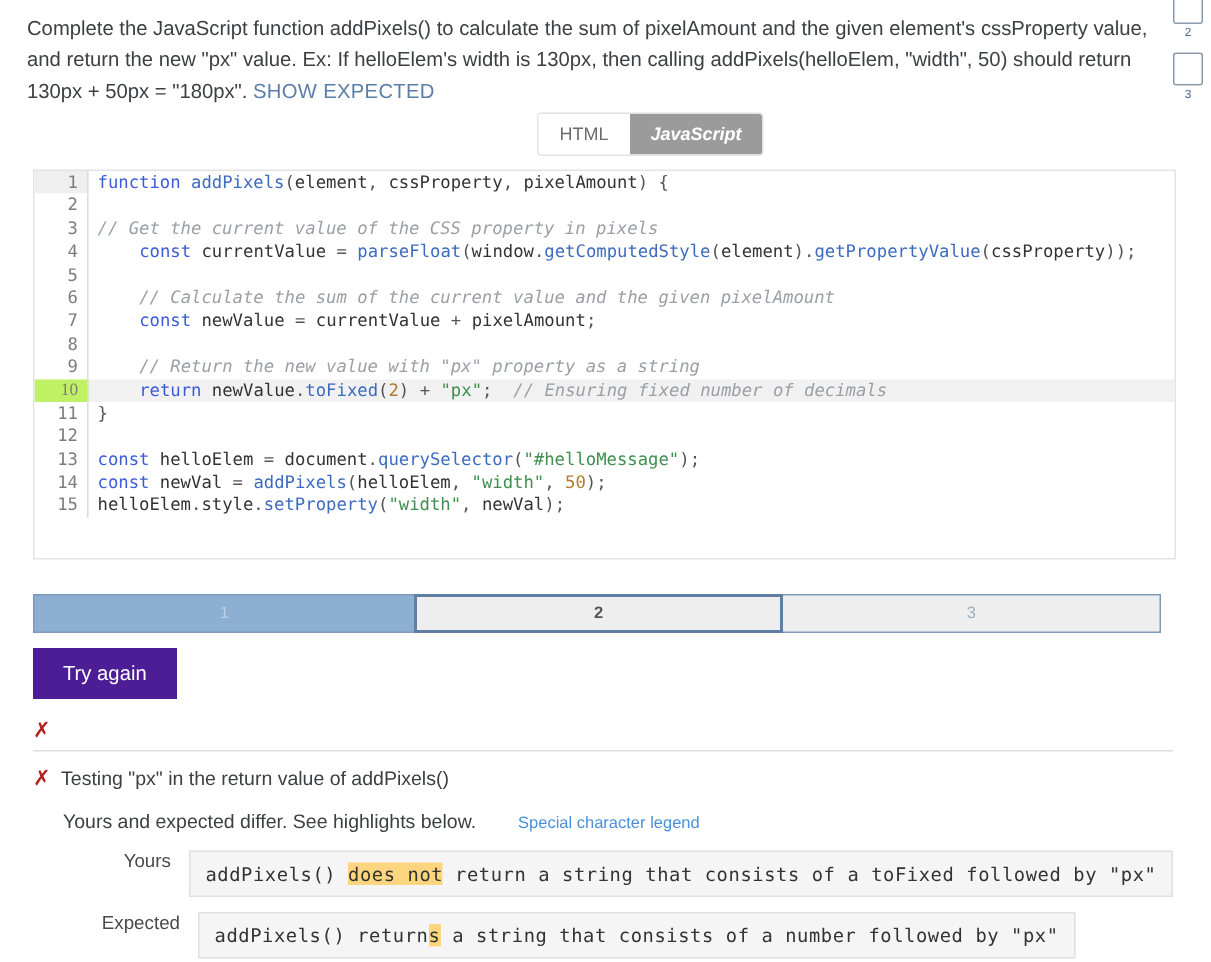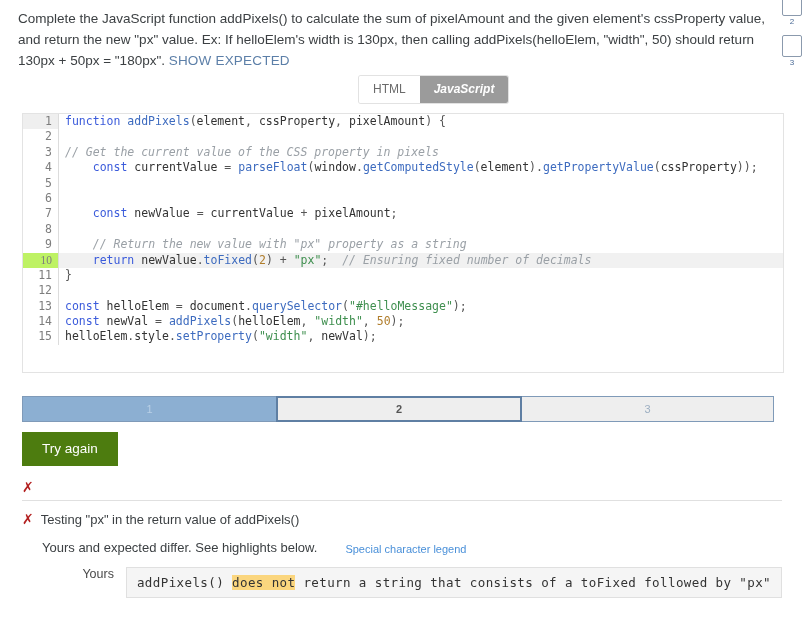--- a/index.html
+++ b/index.html
@@ -182,21 +182,21 @@
   .btn {
     border: none;
     color: #ffffff;
     font-size: 13.5px;
     padding: 9px 20px;
     cursor: pointer;
     font-family: "Liberation Sans", sans-serif;
     line-height: 16px;
   }
   .btn-check   { background: #e8bf95; color: #fdfdfd; }
-  .btn-tryagain{ background: #4d7c0f; }
+  .btn-tryagain{ background: #4c1d95; }
 
   
   .results { position: absolute; left: 22px; top: 478px; width: 760px; }
   .xmark {
     color: #b32020;
     font-weight: bold;
     font-size: 14px;
     line-height: 16px;
     font-family: "DejaVu Sans", sans-serif;
   }
@@ -269,21 +269,21 @@
     <div class="lang-tab active">JavaScript</div>
   </div>
 
   <div class="editor">
     <div class="code-rows" id="code-rows">
         <div class="code-row gut-hl"><div class="gutter">1</div><div class="code-text"><span class="t-kw">function</span><span class="t-punc"> </span><span class="t-fn">addPixels</span><span class="t-punc">(</span><span class="t-pl">element</span><span class="t-punc">,</span><span class="t-punc"> </span><span class="t-pl">cssProperty</span><span class="t-punc">,</span><span class="t-punc"> </span><span class="t-pl">pixelAmount</span><span class="t-punc">)</span><span class="t-punc"> </span><span class="t-punc">{</span></div></div>
         <div class="code-row"><div class="gutter">2</div><div class="code-text">&nbsp;</div></div>
         <div class="code-row"><div class="gutter">3</div><div class="code-text"><span class="t-cm">// Get the current value of the CSS property in pixels</span></div></div>
         <div class="code-row"><div class="gutter">4</div><div class="code-text"><span class="t-punc"> </span><span class="t-punc"> </span><span class="t-punc"> </span><span class="t-punc"> </span><span class="t-kw">const</span><span class="t-punc"> </span><span class="t-pl">currentValue</span><span class="t-punc"> </span><span class="t-punc">=</span><span class="t-punc"> </span><span class="t-fn">parseFloat</span><span class="t-punc">(</span><span class="t-pl">window</span><span class="t-punc">.</span><span class="t-fn">getComputedStyle</span><span class="t-punc">(</span><span class="t-pl">element</span><span class="t-punc">)</span><span class="t-punc">.</span><span class="t-fn">getPropertyValue</span><span class="t-punc">(</span><span class="t-pl">cssProperty</span><span class="t-punc">)</span><span class="t-punc">)</span><span class="t-punc">;</span></div></div>
         <div class="code-row"><div class="gutter">5</div><div class="code-text">&nbsp;</div></div>
-        <div class="code-row"><div class="gutter">6</div><div class="code-text"><span class="t-punc"> </span><span class="t-punc"> </span><span class="t-punc"> </span><span class="t-punc"> </span></div></div>
+        <div class="code-row"><div class="gutter">6</div><div class="code-text"><span class="t-punc"> </span><span class="t-punc"> </span><span class="t-punc"> </span><span class="t-punc"> </span><span class="t-cm">// Calculate the sum of the current value and the given pixelAmount</span></div></div>
         <div class="code-row"><div class="gutter">7</div><div class="code-text"><span class="t-punc"> </span><span class="t-punc"> </span><span class="t-punc"> </span><span class="t-punc"> </span><span class="t-kw">const</span><span class="t-punc"> </span><span class="t-pl">newValue</span><span class="t-punc"> </span><span class="t-punc">=</span><span class="t-punc"> </span><span class="t-pl">currentValue</span><span class="t-punc"> </span><span class="t-punc">+</span><span class="t-punc"> </span><span class="t-pl">pixelAmount</span><span class="t-punc">;</span></div></div>
         <div class="code-row"><div class="gutter">8</div><div class="code-text">&nbsp;</div></div>
         <div class="code-row"><div class="gutter">9</div><div class="code-text"><span class="t-punc"> </span><span class="t-punc"> </span><span class="t-punc"> </span><span class="t-punc"> </span><span class="t-cm">// Return the new value with "px" property as a string</span></div></div>
         <div class="code-row active"><div class="gutter">10</div><div class="code-text"><span class="t-punc"> </span><span class="t-punc"> </span><span class="t-punc"> </span><span class="t-punc"> </span><span class="t-kw">return</span><span class="t-punc"> </span><span class="t-pl">newValue</span><span class="t-punc">.</span><span class="t-fn">toFixed</span><span class="t-punc">(</span><span class="t-num">2</span><span class="t-punc">)</span><span class="t-punc"> </span><span class="t-punc">+</span><span class="t-punc"> </span><span class="t-str">"px"</span><span class="t-punc">;</span><span class="t-punc"> </span><span class="t-punc"> </span><span class="t-cm">// Ensuring fixed number of decimals</span></div></div>
         <div class="code-row"><div class="gutter">11</div><div class="code-text"><span class="t-punc">}</span></div></div>
         <div class="code-row"><div class="gutter">12</div><div class="code-text">&nbsp;</div></div>
         <div class="code-row"><div class="gutter">13</div><div class="code-text"><span class="t-kw">const</span><span class="t-punc"> </span><span class="t-pl">helloElem</span><span class="t-punc"> </span><span class="t-punc">=</span><span class="t-punc"> </span><span class="t-pl">document</span><span class="t-punc">.</span><span class="t-fn">querySelector</span><span class="t-punc">(</span><span class="t-str">"#helloMessage"</span><span class="t-punc">)</span><span class="t-punc">;</span></div></div>
         <div class="code-row"><div class="gutter">14</div><div class="code-text"><span class="t-kw">const</span><span class="t-punc"> </span><span class="t-pl">newVal</span><span class="t-punc"> </span><span class="t-punc">=</span><span class="t-punc"> </span><span class="t-fn">addPixels</span><span class="t-punc">(</span><span class="t-pl">helloElem</span><span class="t-punc">,</span><span class="t-punc"> </span><span class="t-str">"width"</span><span class="t-punc">,</span><span class="t-punc"> </span><span class="t-num">50</span><span class="t-punc">)</span><span class="t-punc">;</span></div></div>
         <div class="code-row"><div class="gutter">15</div><div class="code-text"><span class="t-pl">helloElem</span><span class="t-punc">.</span><span class="t-pl">style</span><span class="t-punc">.</span><span class="t-fn">setProperty</span><span class="t-punc">(</span><span class="t-str">"width"</span><span class="t-punc">,</span><span class="t-punc"> </span><span class="t-pl">newVal</span><span class="t-punc">)</span><span class="t-punc">;</span></div></div>
       </div>
@@ -317,18 +317,22 @@
       <span class="legend-link">Special character legend</span>
     </div>
 
     <div class="diff-table">
 
       <div class="diff-row">
         <div class="diff-label">Yours</div>
         <div class="diff-box"><span>addPixels() </span><span class="hl">does not</span><span> return a string that consists of a toFixed followed by "px"</span></div>
       </div>
 
+      <div class="diff-row">
+        <div class="diff-label">Expected</div>
+        <div class="diff-box"><span>addPixels() return</span><span class="hl">s</span><span> a string that consists of a number followed by "px"</span></div>
+      </div>
 
     </div>
 
   </div>
 
 </div>
 
 </body></html>

